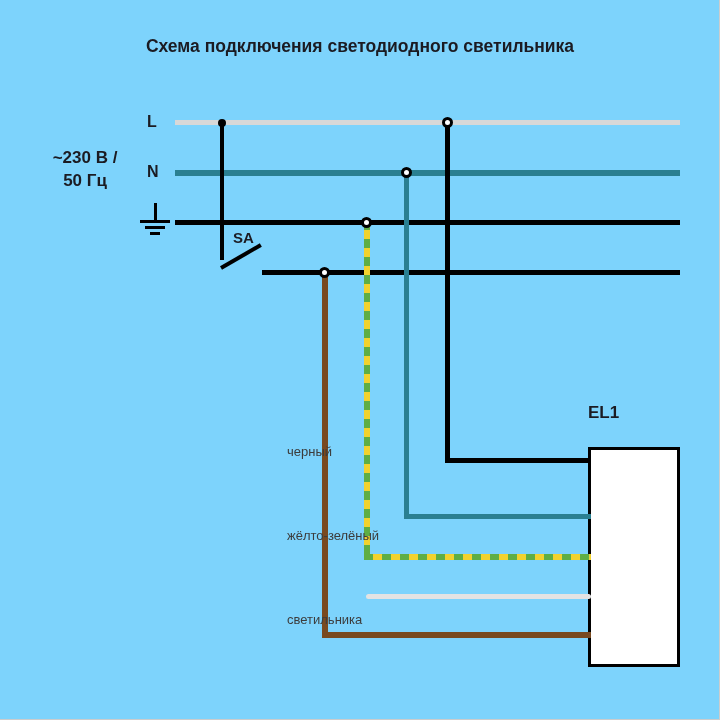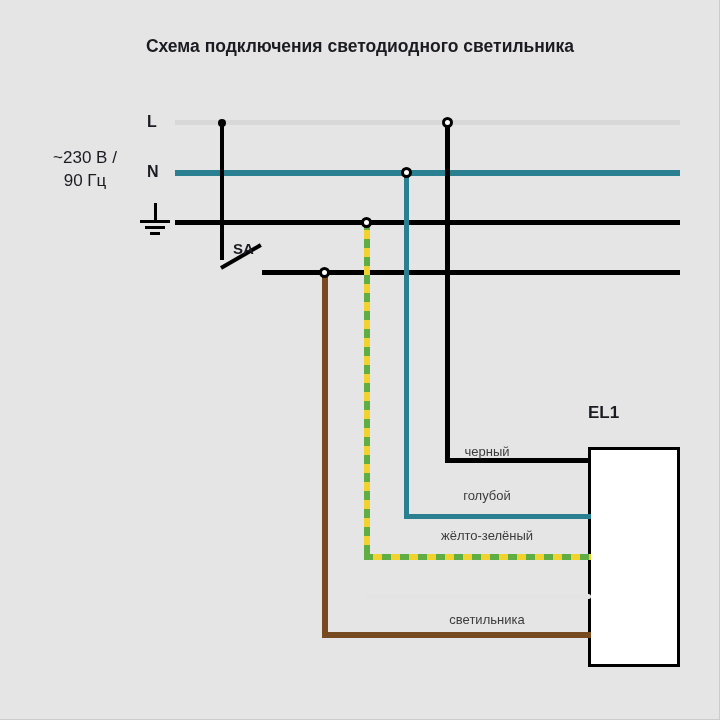--- a/index.html
+++ b/index.html
@@ -1,61 +1,61 @@
 <!DOCTYPE html>
 <html style="--ink: #1b1b22; --label_ink: #3c3c3c; --l_bus: #d8d8d8; --n_bus: #2a7f91; --pe_bus: #000000; --wire_black: #000000; --wire_blue: #2a7f91; --wire_yellow: #f2d22e; --wire_green: #5fae44; --wire_gray: #e3e3e3; --wire_brown: #784a20;"><head>
 <meta charset="utf-8">
 <style>
   html,body{margin:0;padding:0;background:#fff;}
   #canvas{
-    position:relative;width:720px;height:720px;background:#e5e5e5;
+    position:relative;width:720px;height:720px;background:#7dd3fc;
     font-family:"Liberation Sans",sans-serif;overflow:hidden;
     box-shadow:inset -1px -1px 0 #cccccc;
   }
   .abs{position:absolute;}
   .title{left:0;top:36px;width:720px;text-align:center;font-weight:bold;font-size:17.5px;color:var(--ink);}
   .bold-ink{font-weight:bold;color:var(--ink);}
-  .supply{left:25px;top:146px;width:120px;text-align:center;font-weight:normal;font-size:17px;line-height:23px;color:var(--ink);}
-  .wire-label{left:287px;width:400px;text-align:center;font-size:13px;color:var(--label_ink);}
+  .supply{left:25px;top:146px;width:120px;text-align:center;font-weight:bold;font-size:17px;line-height:23px;color:var(--ink);}
+  .wire-label{left:287px;width:400px;font-size:13px;color:var(--label_ink);}
   .dot-open{width:11px;height:11px;border:3px solid #000;background:#fff;border-radius:50%;box-sizing:border-box;}
   .dot-filled{width:8px;height:8px;background:#000;border-radius:50%;}
   .el-box{border:3px solid #000;background:#fff;box-sizing:border-box;}
   .yg-v{background:repeating-linear-gradient(to bottom,var(--wire_green) 0 9px,var(--wire_yellow) 9px 18px);}
   .yg-h{background:repeating-linear-gradient(to right,var(--wire_green) 0 9px,var(--wire_yellow) 9px 18px);}
 </style>
 </head>
 <body>
 
 <div id="canvas">
 
   <div class="abs title">Схема подключения светодиодного светильника</div>
 
   <div class="abs supply">
     <div>~230 В /</div>
-    <div>90 Гц</div>
+    <div>50 Гц</div>
   </div>
 
   <div class="abs bold-ink" style="left:147px;top:113px;font-size:16px;">L</div>
   <div class="abs bold-ink" style="left:147px;top:163px;font-size:16px;">N</div>
 
   <div class="abs" style="left:140px;top:203px;width:32px;height:34px;">
     <div class="abs" style="left:14px;top:0;width:3px;height:17px;background:#000;"></div>
     <div class="abs" style="left:0;top:17px;width:30px;height:3px;background:#000;"></div>
     <div class="abs" style="left:5px;top:23px;width:20px;height:3px;background:#000;"></div>
     <div class="abs" style="left:10px;top:29px;width:10px;height:3px;background:#000;"></div>
   </div>
 
   <div class="abs" style="left:175px;top:120px;width:505px;height:5px;background:var(--l_bus);"></div>
   <div class="abs" style="left:175px;top:170px;width:505px;height:6px;background:var(--n_bus);"></div>
   <div class="abs" style="left:175px;top:220px;width:505px;height:5px;background:var(--pe_bus);"></div>
 
   <div class="abs" style="left:220px;top:122px;width:4px;height:138px;background:#000;"></div>
   <div class="abs" style="left:221px;top:266px;width:46px;height:4px;background:#000;transform-origin:0 50%;transform:rotate(-30deg);"></div>
   <div class="abs" style="left:262px;top:270px;width:418px;height:5px;background:#000;"></div>
-  <div class="abs bold-ink" style="left:233px;top:240px;font-size:15px;">SA</div>
+  <div class="abs bold-ink" style="left:233px;top:229px;font-size:15px;">SA</div>
   <div class="abs dot-filled" style="left:218px;top:119px;"></div>
 
   <div class="abs el-box" style="left:588px;top:447px;width:92px;height:220px;"></div>
   <div class="abs bold-ink" style="left:588px;top:403px;font-size:17px;">EL1</div>
 
   <div class="abs" style="left:445px;top:121px;width:5px;height:341px;background:var(--wire_black);"></div>
   <div class="abs" style="left:445px;top:458px;width:146px;height:5px;background:var(--wire_black);"></div>
 
   <div class="abs" style="left:404px;top:171px;width:5px;height:348px;background:var(--wire_blue);"></div>
   <div class="abs" style="left:404px;top:514px;width:187px;height:5px;background:var(--wire_blue);"></div>
@@ -67,17 +67,16 @@
 
   <div class="abs" style="left:322px;top:271px;width:6px;height:367px;background:var(--wire_brown);"></div>
   <div class="abs" style="left:322px;top:632px;width:269px;height:6px;background:var(--wire_brown);"></div>
 
   <div class="abs dot-open" style="left:442px;top:117px;"></div>
   <div class="abs dot-open" style="left:401px;top:167px;"></div>
   <div class="abs dot-open" style="left:361px;top:217px;"></div>
   <div class="abs dot-open" style="left:319px;top:267px;"></div>
 
   <div class="abs wire-label" style="top:444px;">черный</div>
-  <div class="abs wire-label" style="top:488px;">голубой</div>
   <div class="abs wire-label" style="top:528px;">жёлто-зелёный</div>
   <div class="abs wire-label" style="top:612px;">светильника</div>
 
 </div>
 
 </body></html>

